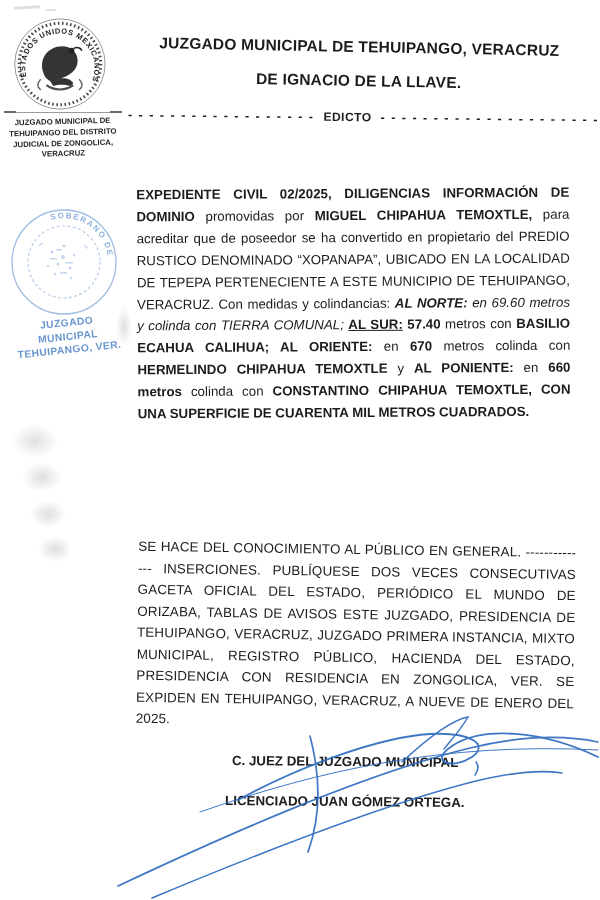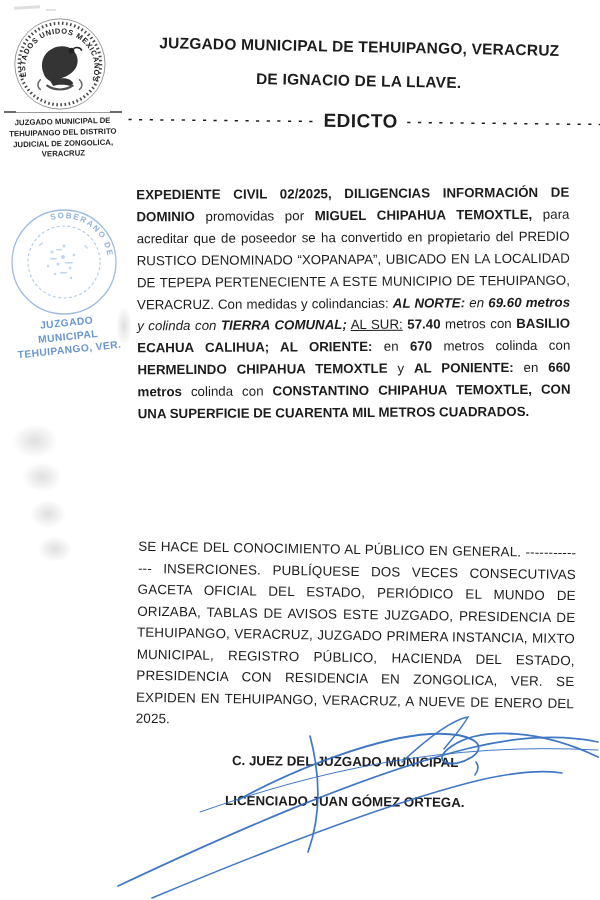--- a/index.html
+++ b/index.html
@@ -6,21 +6,21 @@
   .page{position:relative;width:600px;height:900px;margin:0 auto;background:#ffffff;
         font-family:"Liberation Sans",sans-serif;color:#1c1c1c;overflow:hidden;}
 
   
   .title{position:absolute;left:128px;top:30px;width:462px;text-align:center;
          font-weight:700;font-size:15.5px;letter-spacing:.2px;line-height:34px;
          transform:rotate(1.1deg);}
   .edicto{position:absolute;left:128px;top:110px;width:420px;display:flex;align-items:center;
           justify-content:space-between;font-weight:700;transform:rotate(.6deg);white-space:nowrap;}
   .edicto .dash{font-size:12.5px;letter-spacing:1.5px;}
-  .edicto .lbl{font-size:19px;margin:0 9px;letter-spacing:.5px;}
+  .edicto .lbl{font-size:12px;margin:0 9px;letter-spacing:.5px;}
 
   
   .seal-svg{position:absolute;left:10px;top:16px;width:96px;height:96px;}
   .seal-rule{position:absolute;left:4px;top:112px;width:118px;height:1px;background:#9a9a9a;}
   .seal-rule:before,.seal-rule:after{content:"";position:absolute;top:-1px;width:12px;height:2px;background:#6c6c6c;}
   .seal-rule:after{right:0;}
   .seal-caption{position:absolute;left:2px;top:117px;width:122px;text-align:center;
                 font-weight:700;font-size:7.8px;line-height:10.8px;color:#262626;
                 transform:rotate(-1.5deg);}
 
@@ -31,22 +31,22 @@
                  transform:rotate(-6deg);letter-spacing:.4px;opacity:.92;}
 
   
   .para1{position:absolute;left:137px;top:183px;width:433px;font-size:13.3px;
          line-height:21.9px;text-align:justify;transform:rotate(-.35deg);}
   .para2{position:absolute;left:137px;top:539px;width:438px;font-size:13.4px;
          line-height:21.5px;font-weight:400;letter-spacing:.15px;text-align:justify;
          transform:rotate(.85deg);}
   .s-b{font-weight:700;} .s-r{font-weight:400;}
   .s-i{font-style:italic;font-weight:400;}
-  .s-bi{font-weight:700;font-style:italic;}
-  .s-bu{font-weight:400;text-decoration:underline;}
+  .s-bi{font-weight:400;font-style:italic;}
+  .s-bu{font-weight:700;text-decoration:underline;}
   .s-biu{font-weight:700;font-style:italic;}
 
   
   .sig{position:absolute;left:140px;top:754px;width:410px;text-align:center;
        font-weight:700;font-size:13.3px;transform:rotate(.5deg);}
   .sig .l2{margin-top:25px;}
   .ink{position:absolute;left:0;top:0;width:600px;height:900px;pointer-events:none;}
 
   
   .smudge{position:absolute;border-radius:50%;

